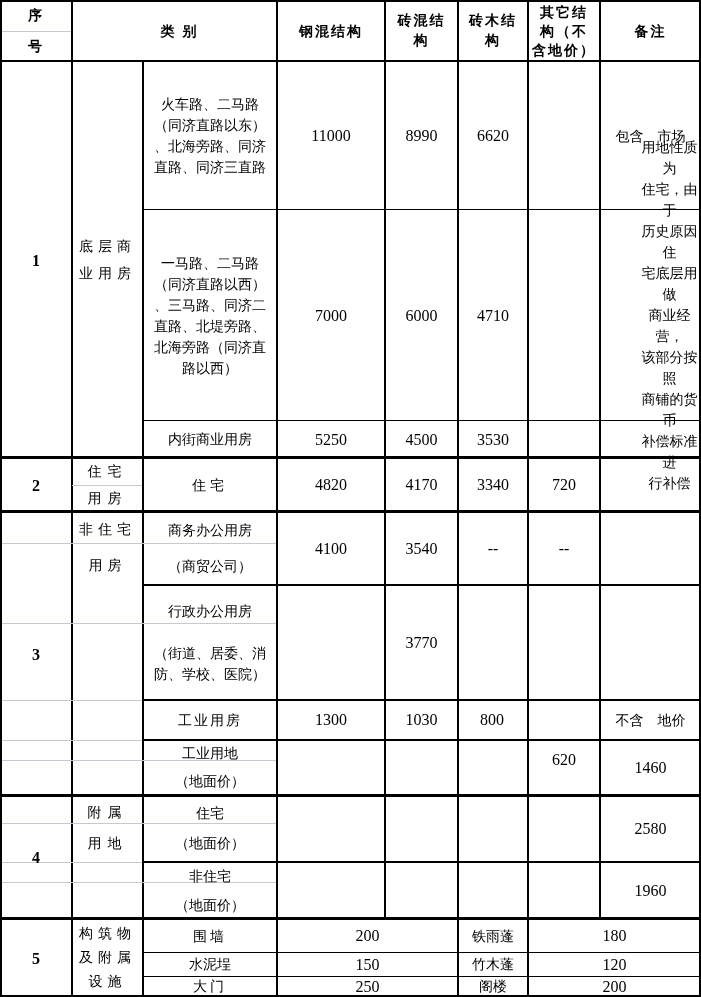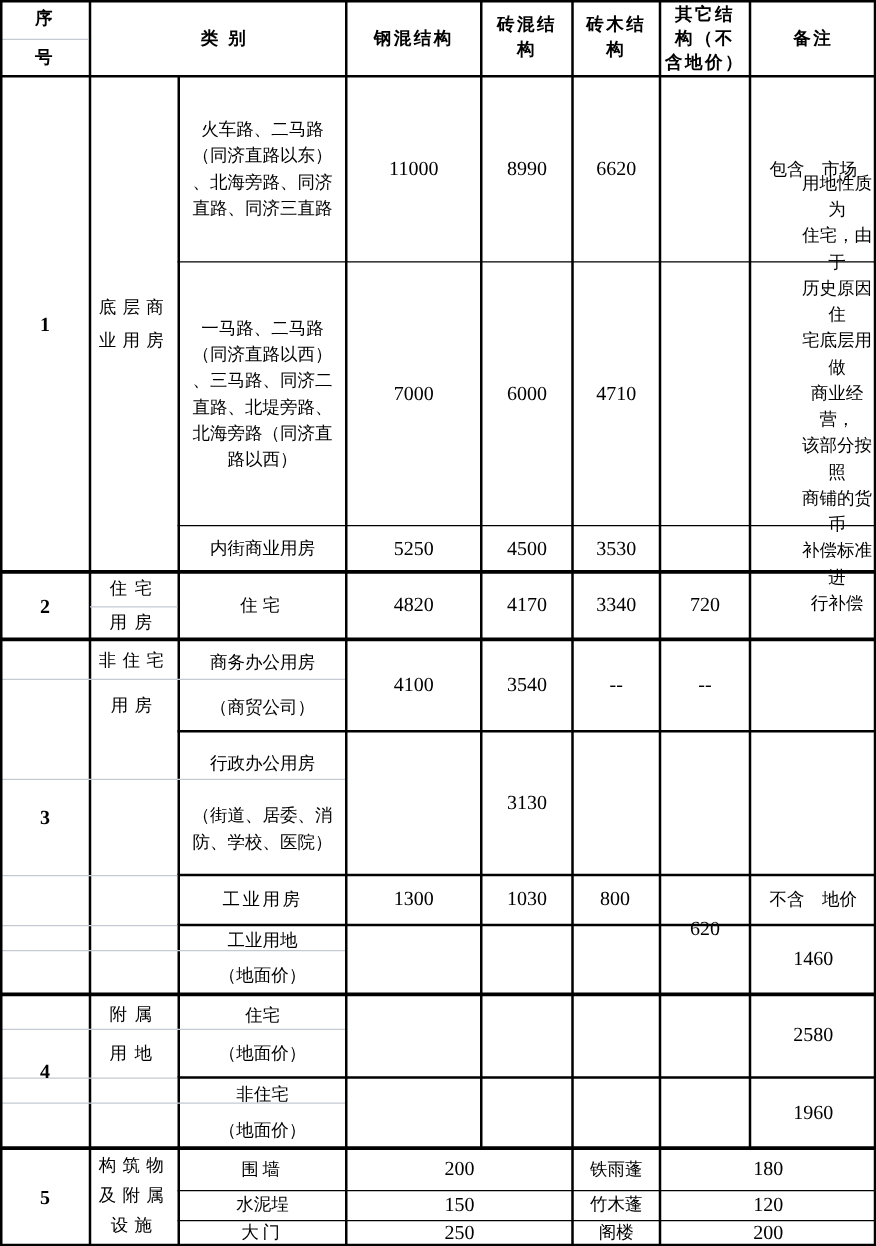--- a/index.html
+++ b/index.html
@@ -126,27 +126,27 @@
 （商贸公司）</div>
   <div class="cell num" style="left:277px;top:512px;width:108px;height:73px;">4100</div>
   <div class="cell num" style="left:385px;top:512px;width:73px;height:73px;">3540</div>
   <div class="cell num" style="left:458px;top:512px;width:70px;height:73px;">--</div>
   <div class="cell num" style="left:528px;top:512px;width:72px;height:73px;">--</div>
 
   <div class="cell" style="left:143px;top:585px;width:134px;height:115px;">行政办公用房
 
 （街道、居委、消
 防、学校、医院）</div>
-  <div class="cell num" style="left:385px;top:585px;width:73px;height:115px;">3130</div>
+  <div class="cell num" style="left:385px;top:585px;width:73px;height:115px;">3770</div>
 
   <div class="cell" style="left:143px;top:700px;width:134px;height:40px;letter-spacing:2px;">工业用房</div>
   <div class="cell num" style="left:277px;top:700px;width:108px;height:40px;">1300</div>
   <div class="cell num" style="left:385px;top:700px;width:73px;height:40px;">1030</div>
   <div class="cell num" style="left:458px;top:700px;width:68px;height:40px;">800</div>
-  <div class="cell num" style="left:528px;top:724px;width:72px;height:40px;">620</div>
+  <div class="cell num" style="left:528px;top:740px;width:72px;height:40px;">620</div>
   <div class="cell" style="left:600px;top:700px;width:101px;height:40px;">不含　地价</div>
 
   <div class="cell" style="left:143px;top:740px;width:134px;height:56px;line-height:28px;">工业用地
 （地面价）</div>
   <div class="cell num" style="left:600px;top:740px;width:101px;height:56px;">1460</div>
 
   <div class="cell serial" style="left:0;top:796px;width:72px;height:123px;">4</div>
   <div class="cell top" style="left:72px;top:796px;width:71px;height:123px;line-height:31px;letter-spacing:6px;padding-top:1px;">附属
 用地</div>
 

